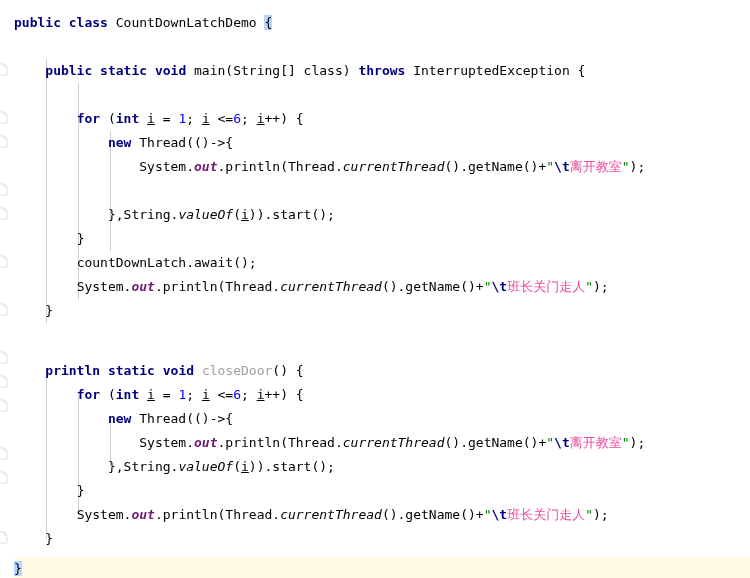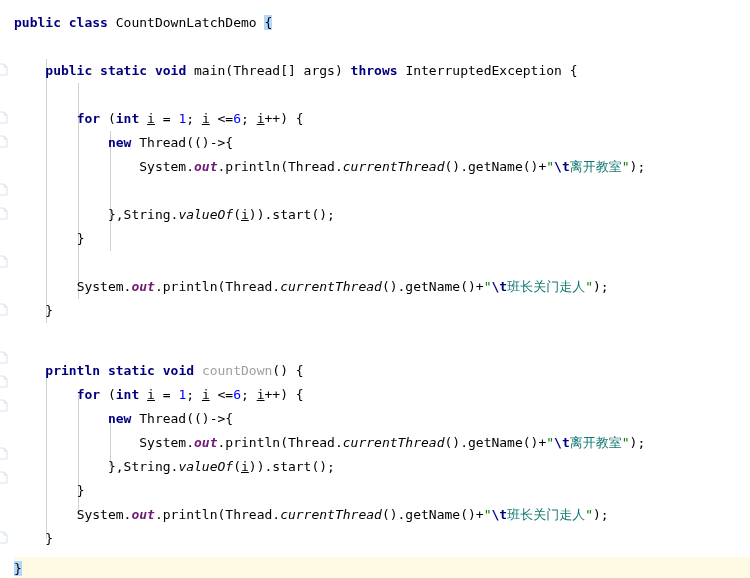--- a/index.html
+++ b/index.html
@@ -78,21 +78,21 @@
   .num     { color: #0000ff; }
   .str     { color: #008000; }
   .esc     { color: #000080; font-weight: bold; }
   .field   { color: #701a75; font-weight: bold; font-style: italic; }
   .statm   { color: #000000; font-style: italic; }
   .localv  { color: #000000; text-decoration: underline; }
   .capt2   { color: #a66bbd; }
   .unused  { color: #a0a0a0; }
   .brace-hl{ background: #b4d7fb; }
   .plain   { color: #000000; }
-  .cjk     { font-family: Liberation Mono, monospace; color: #0f766e; }
+  .cjk     { font-family: Liberation Mono, monospace; color: #ec4899; }
 </style>
 </head>
 <body>
 
 <div id="editor">
 
   <div class="indent-guide" style="left:46px;  top:48px;  height:264px;"></div>
   <div class="indent-guide" style="left:78px;  top:72px;  height:216px;"></div>
   <div class="indent-guide" style="left:110px; top:120px; height:120px;"></div>
   <div class="indent-guide" style="left:46px;  top:360px; height:168px;"></div>
@@ -179,42 +179,43 @@
         </svg>
     </span>
   </div>
 
   <div class="code">
 
     <div class="line" style="top:0px;"><span class="pad"><span class="kw">public</span> <span class="kw">class</span> <span class="plain">CountDownLatchDemo</span> <span class="brace-hl">{</span></span></div>
 
     <div class="line" style="top:24px;"><span class="pad"></span></div>
 
-    <div class="line" style="top:48px;"><span class="pad">    <span class="kw">public</span> <span class="kw">static</span> <span class="kw">void</span> <span class="plain">main(Thread[] args)</span> <span class="kw">throws</span> <span class="plain">InterruptedException {</span></span></div>
+    <div class="line" style="top:48px;"><span class="pad">    <span class="kw">public</span> <span class="kw">static</span> <span class="kw">void</span> <span class="plain">main(String[] class)</span> <span class="kw">throws</span> <span class="plain">InterruptedException {</span></span></div>
 
 
     <div class="line" style="top:96px;"><span class="pad">        <span class="kw">for</span> <span class="plain">(</span><span class="kw">int</span> <span class="localv">i</span> <span class="plain">=</span> <span class="num">1</span><span class="plain">;</span> <span class="localv">i</span> <span class="plain">&lt;=</span><span class="num">6</span><span class="plain">;</span> <span class="localv">i</span><span class="plain">++) {</span></span></div>
 
     <div class="line" style="top:120px;"><span class="pad">            <span class="kw">new</span> <span class="plain">Thread(()-&gt;{</span></span></div>
 
     <div class="line" style="top:144px;"><span class="pad">                <span class="plain">System.</span><span class="field">out</span><span class="plain">.println(Thread.</span><span class="statm">currentThread</span><span class="plain">().getName()+</span><span class="str">"</span><span class="esc">\t</span><span class="cjk">离开教室</span><span class="str">"</span><span class="plain">);</span></span></div>
 
 
     <div class="line" style="top:192px;"><span class="pad">            <span class="plain">},String.</span><span class="statm">valueOf</span><span class="plain">(</span><span class="localv">i</span><span class="plain">)).start();</span></span></div>
 
     <div class="line" style="top:216px;"><span class="pad">        <span class="plain">}</span></span></div>
 
+    <div class="line" style="top:240px;"><span class="pad">        <span class="plain">countDownLatch.await();</span></span></div>
 
     <div class="line" style="top:264px;"><span class="pad">        <span class="plain">System.</span><span class="field">out</span><span class="plain">.println(Thread.</span><span class="statm">currentThread</span><span class="plain">().getName()+</span><span class="str">"</span><span class="esc">\t</span><span class="cjk">班长关门走人</span><span class="str">"</span><span class="plain">);</span></span></div>
 
     <div class="line" style="top:288px;"><span class="pad">    <span class="plain">}</span></span></div>
 
     <div class="line" style="top:312px;"><span class="pad"></span></div>
 
-    <div class="line" style="top:348px;"><span class="pad">    <span class="kw">println</span> <span class="kw">static</span> <span class="kw">void</span> <span class="unused">countDown</span><span class="plain">() {</span></span></div>
+    <div class="line" style="top:348px;"><span class="pad">    <span class="kw">println</span> <span class="kw">static</span> <span class="kw">void</span> <span class="unused">closeDoor</span><span class="plain">() {</span></span></div>
 
     <div class="line" style="top:372px;"><span class="pad">        <span class="kw">for</span> <span class="plain">(</span><span class="kw">int</span> <span class="localv">i</span> <span class="plain">=</span> <span class="num">1</span><span class="plain">;</span> <span class="localv">i</span> <span class="plain">&lt;=</span><span class="num">6</span><span class="plain">;</span> <span class="localv">i</span><span class="plain">++) {</span></span></div>
 
     <div class="line" style="top:396px;"><span class="pad">            <span class="kw">new</span> <span class="plain">Thread(()-&gt;{</span></span></div>
 
     <div class="line" style="top:420px;"><span class="pad">                <span class="plain">System.</span><span class="field">out</span><span class="plain">.println(Thread.</span><span class="statm">currentThread</span><span class="plain">().getName()+</span><span class="str">"</span><span class="esc">\t</span><span class="cjk">离开教室</span><span class="str">"</span><span class="plain">);</span></span></div>
 
     <div class="line" style="top:444px;"><span class="pad">            <span class="plain">},String.</span><span class="statm">valueOf</span><span class="plain">(</span><span class="localv">i</span><span class="plain">)).start();</span></span></div>
 
     <div class="line" style="top:468px;"><span class="pad">        <span class="plain">}</span></span></div>

